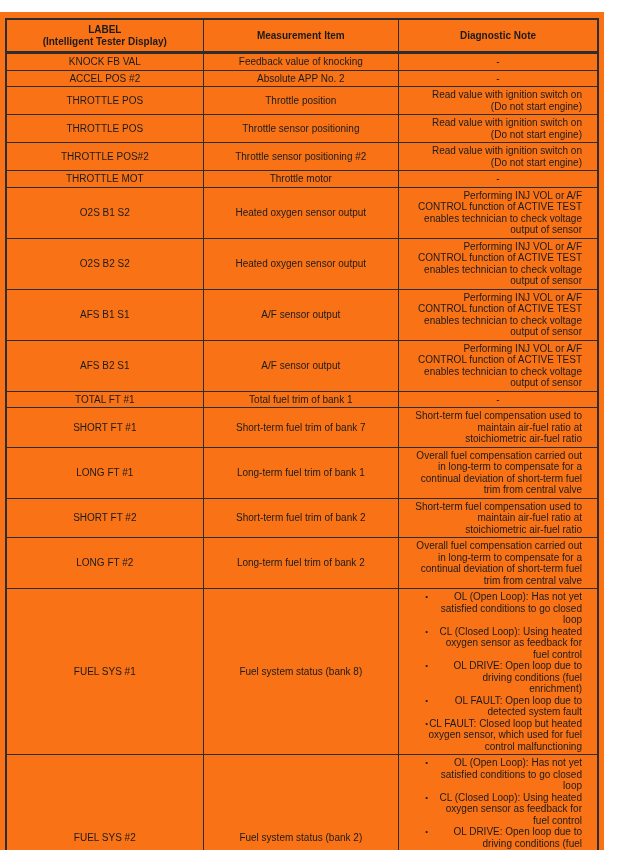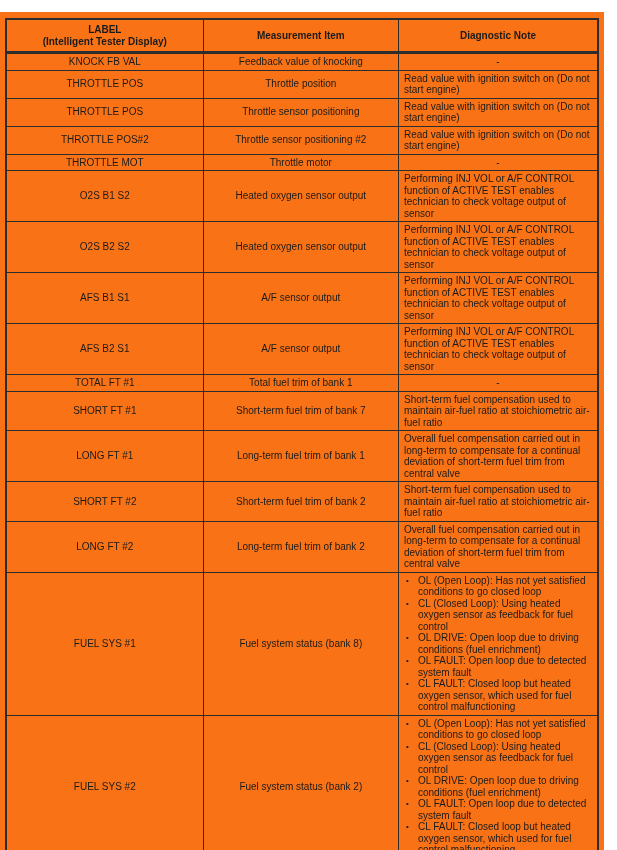--- a/index.html
+++ b/index.html
@@ -17,34 +17,34 @@
     width: 100%;
     border-collapse: collapse;
     table-layout: fixed;
     border: 2px solid #2d2d2d;
   }
   table.diag th, table.diag td {
     border: 1px solid #2d2d2d;
     color: #1b1b1b;
     font-size: 10px;
     line-height: 11.5px;
-    padding: 2px 5px;
+    padding: 2px 15px;
     box-sizing: border-box;
     word-wrap: break-word;
   }
   table.diag thead th {
     border-bottom: 3px solid #2d2d2d;
     font-weight: bold;
     text-align: center;
     vertical-align: middle;
     padding: 4px 4px;
   }
   td.c-label { text-align: center; vertical-align: middle; }
   td.c-item  { text-align: center;  vertical-align: middle; padding-left: 6px; }
-  td.c-note  { text-align: left;  vertical-align: middle; padding-left: 6px; }
+  td.c-note  { text-align: right;  vertical-align: middle; padding-left: 6px; }
   td.c-note.dash { text-align: center; }
   .bullet-item { display: flex; align-items: flex-start; }
   .bullet-mark {
     flex: 0 0 14px;
     width: 14px;
     font-size: 8px;
     line-height: 11.5px;
     padding-left: 2px;
     box-sizing: border-box;
   }
@@ -70,20 +70,25 @@
         <th>Diagnostic Note</th>
       </tr>
     </thead>
     <tbody id="table-body">
         <tr>
           <td class="c-label">KNOCK FB VAL</td>
           <td class="c-item">Feedback value of knocking</td>
           <td class="c-note dash">-</td>
         </tr>
         <tr>
+          <td class="c-label">ACCEL POS #2</td>
+          <td class="c-item">Absolute APP No. 2</td>
+          <td class="c-note dash">-</td>
+        </tr>
+        <tr>
           <td class="c-label">THROTTLE POS</td>
           <td class="c-item">Throttle position</td>
           <td class="c-note">Read value with ignition switch on (Do not start engine)</td>
         </tr>
         <tr>
           <td class="c-label">THROTTLE POS</td>
           <td class="c-item">Throttle sensor positioning</td>
           <td class="c-note">Read value with ignition switch on (Do not start engine)</td>
         </tr>
         <tr>

